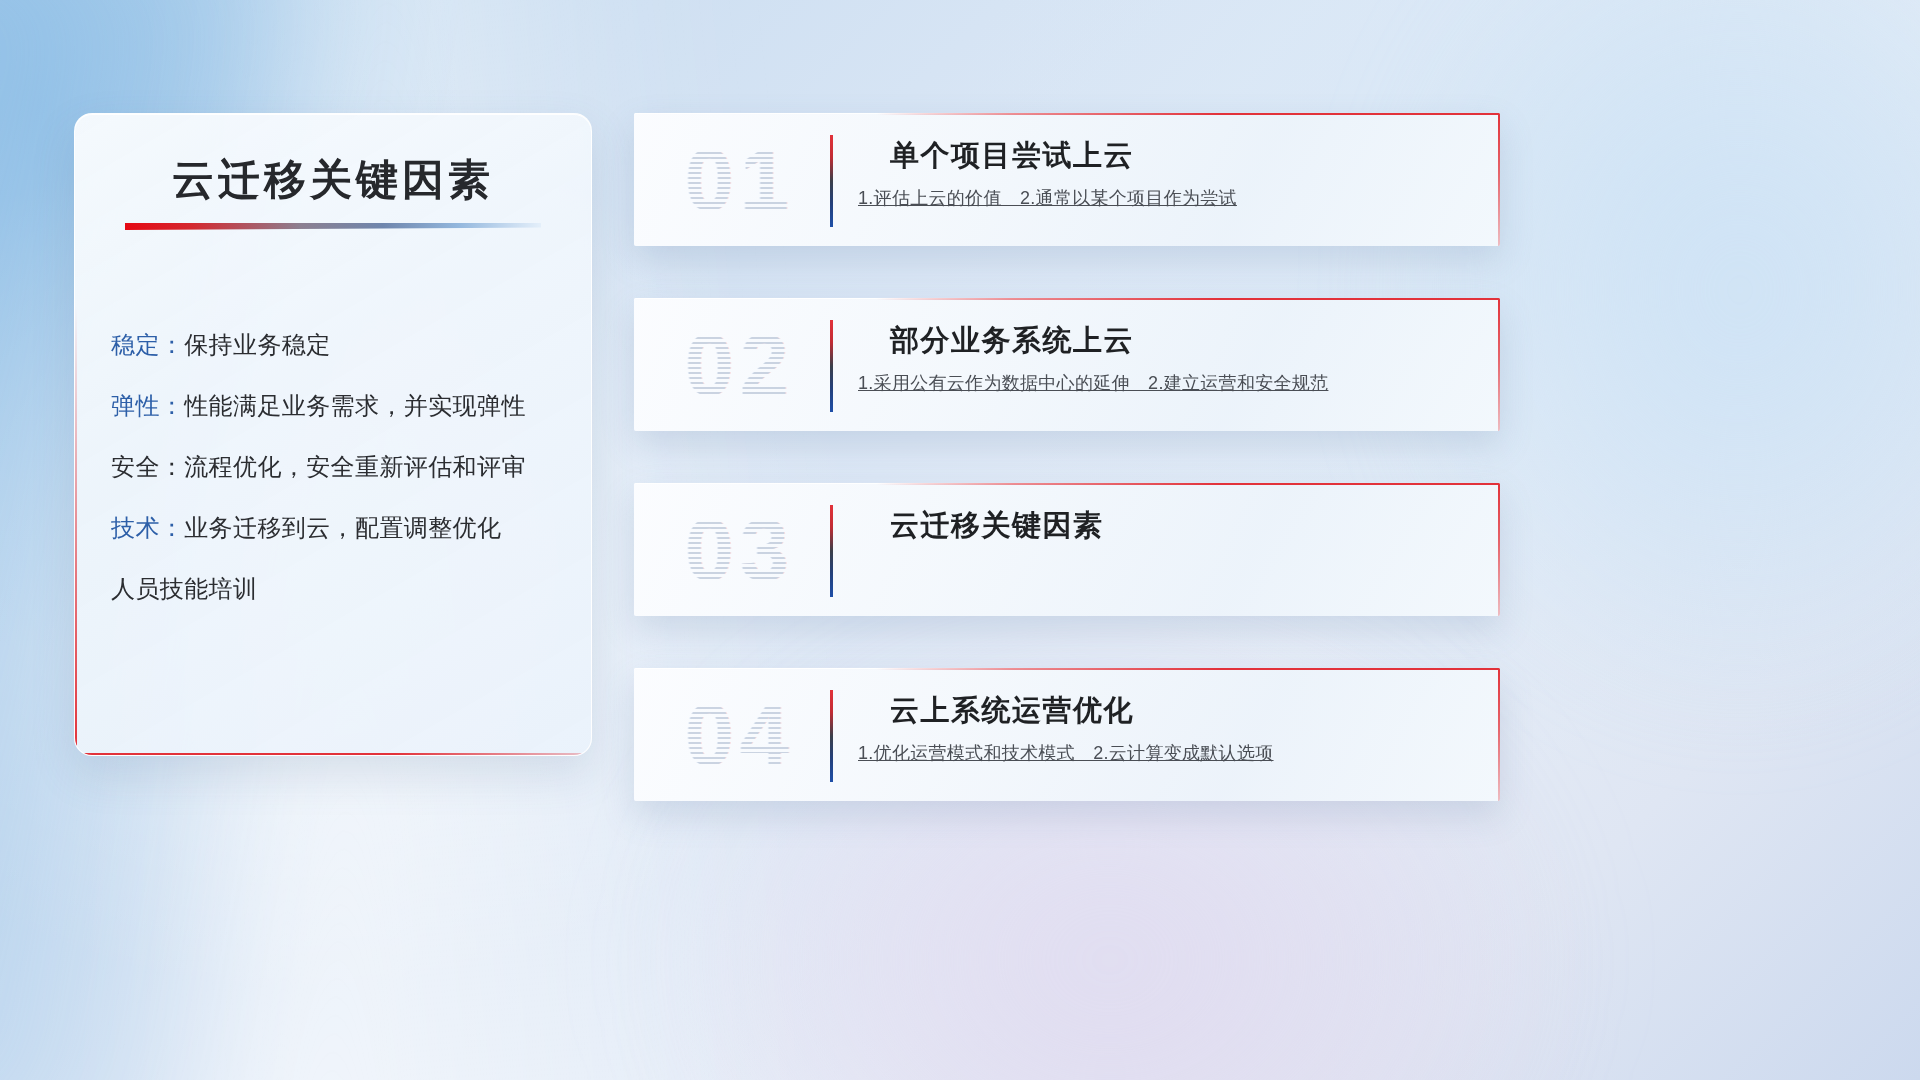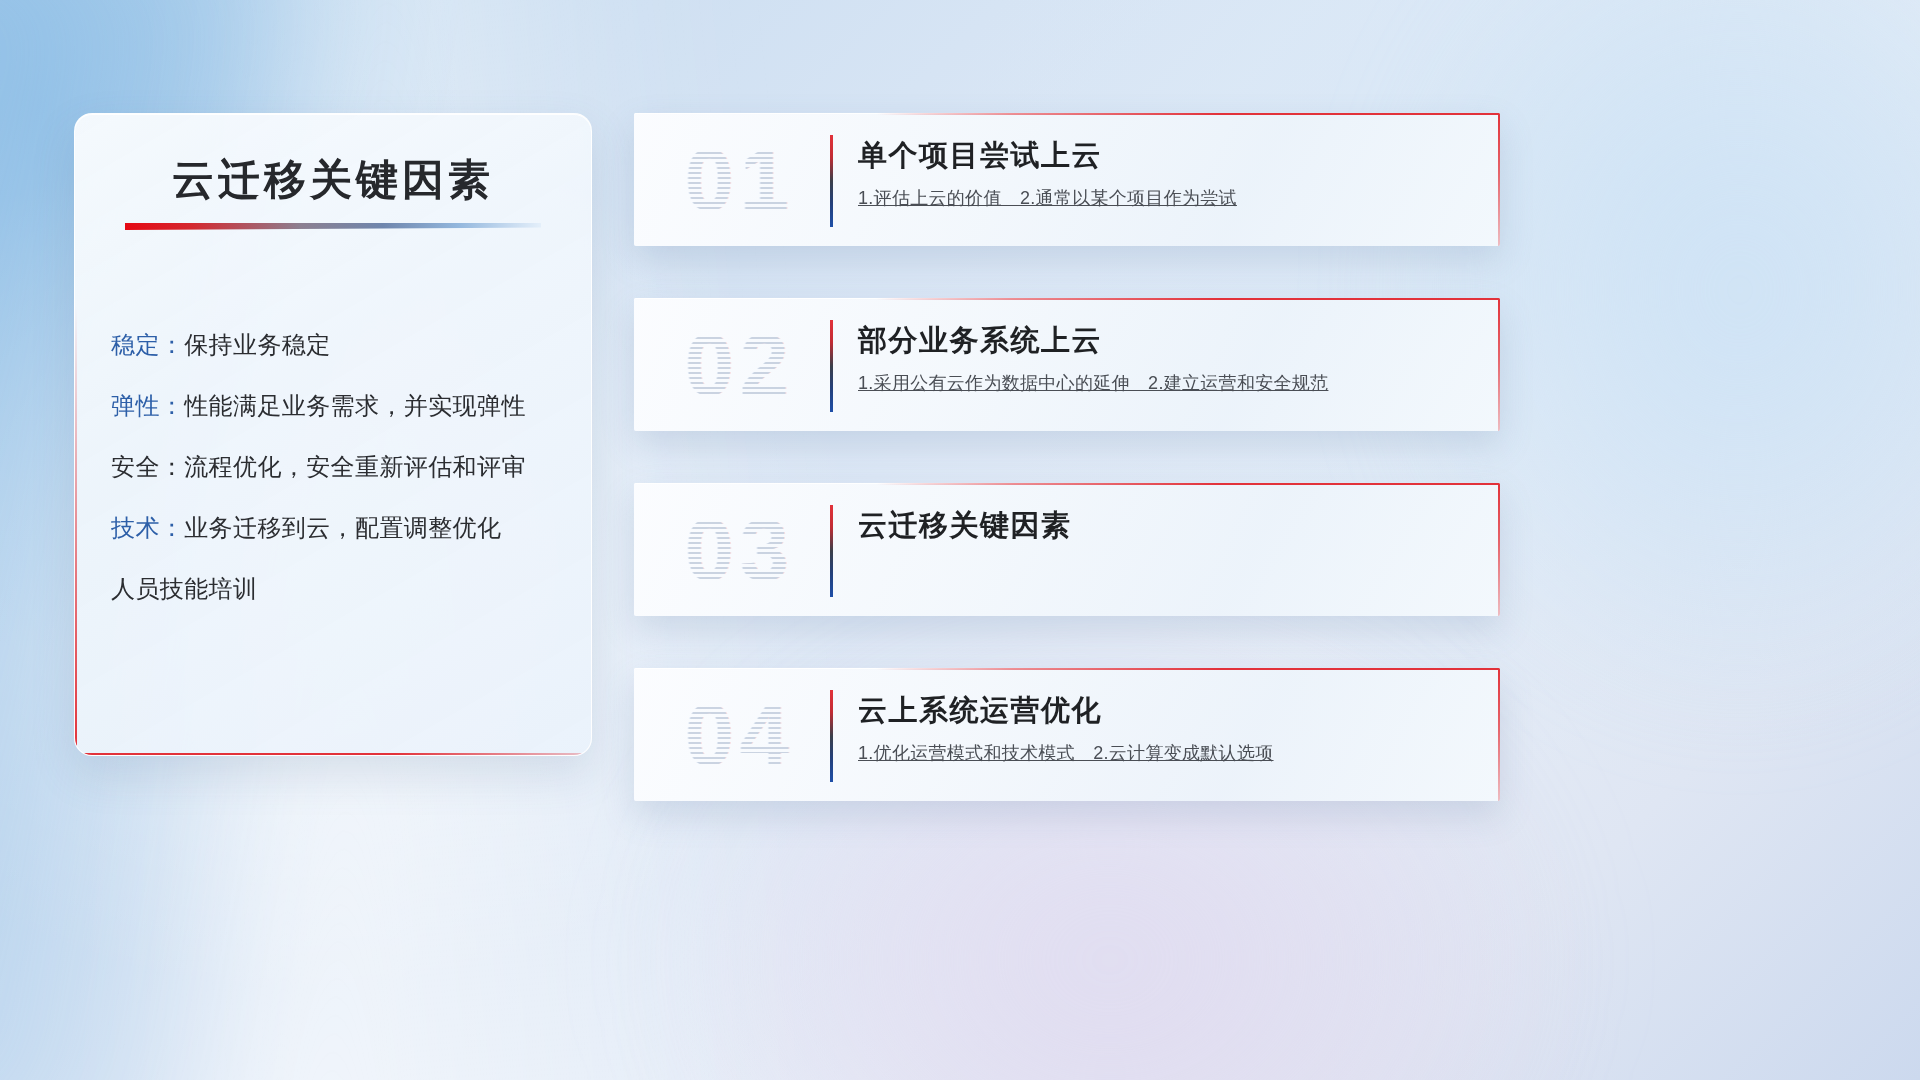--- a/index.html
+++ b/index.html
@@ -94,21 +94,21 @@
             mask-image: repeating-linear-gradient(180deg, #000 0px, #000 2px, transparent 2px, transparent 5px);
     text-shadow: 1px 0 0 rgba(226,50,58,0.22), -1px 0 0 rgba(45,95,168,0.18);
   }
   .step-bar {
     position:absolute; left:196px; top:22px; width:3px; height:92px;
     background:linear-gradient(180deg,#e2323a 0%, #c22c34 24%, #3b3f4a 50%, #24407a 74%, #1e4fa8 100%);
   }
   .step-body { position:absolute; left:224px; top:20px; right:24px; }
   .step-title {
     font-size:29px; font-weight:700; color:#1f2124; letter-spacing:1.5px;
-    line-height:44px; white-space:nowrap;
+    line-height:44px; white-space:nowrap;margin-left:32px;
   }
   .step-desc {
     margin-top:8px; font-size:18px; color:#4a4e55; letter-spacing:0.3px;
     line-height:26px; white-space:nowrap;text-decoration:underline;
   }
 </style>
 </head>
 <body>
 
 <div class="bg-band b1"></div>

